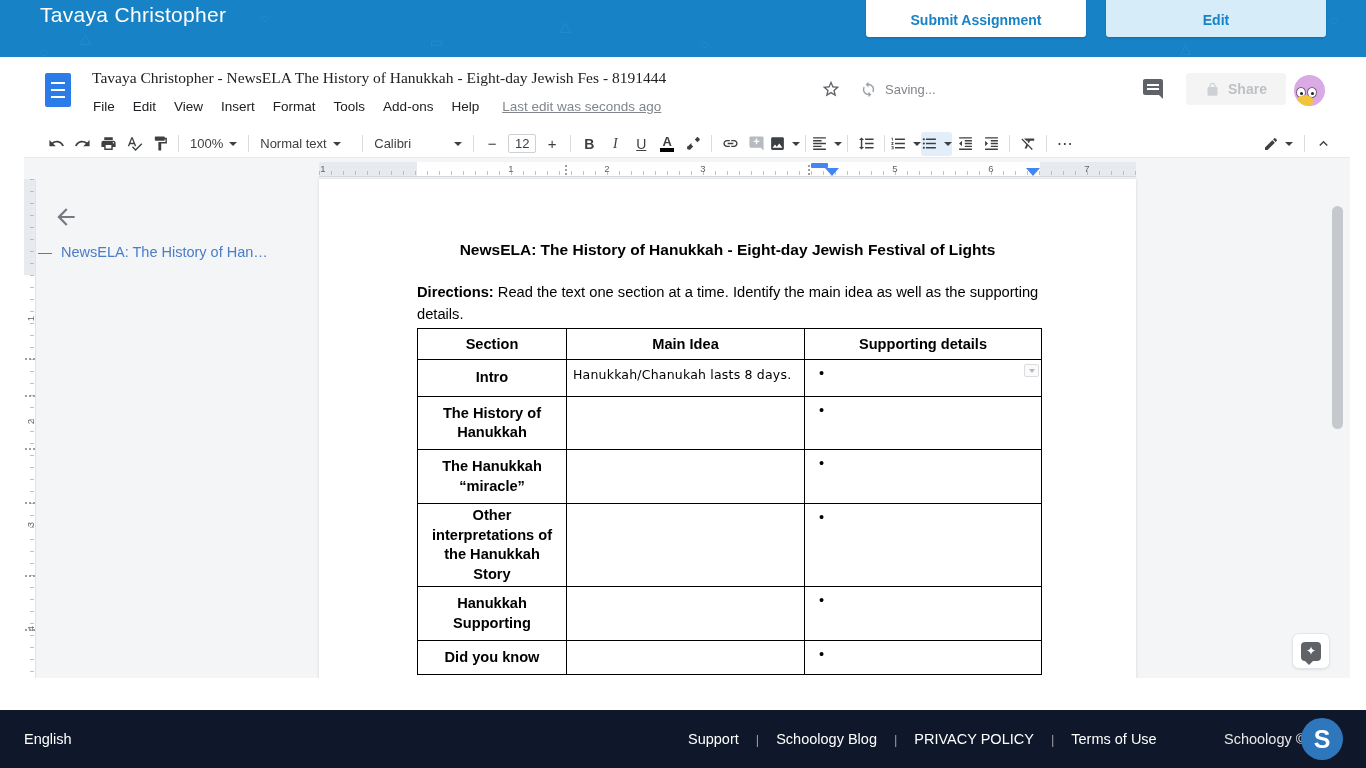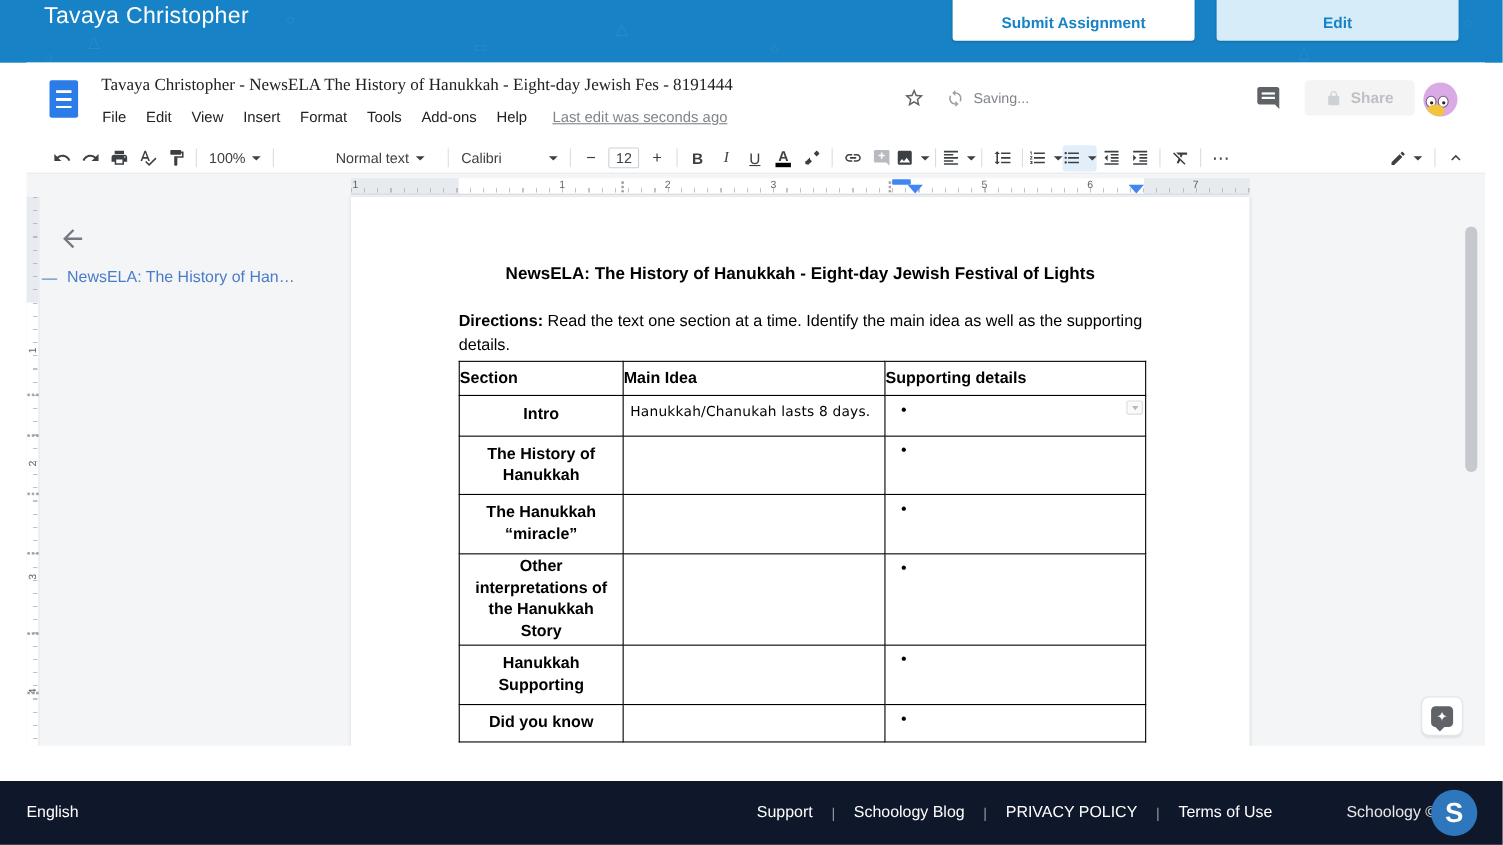--- a/index.html
+++ b/index.html
@@ -95,21 +95,21 @@
       overflow:hidden; text-overflow:ellipsis; }
 
   
   .page { position:absolute; left:295px; top:21px; width:817px; height:500px; background:#fff;
       box-shadow:0 0 3px rgba(60,64,67,.18); }
   .p-title { position:absolute; left:0; top:62px; width:100%; text-align:center; font-size:15.5px; font-weight:700; color:#000; }
   .p-dir { position:absolute; left:98px; top:102px; width:622px; font-size:14.7px; line-height:22px; color:#000; }
   .p-dir b { font-weight:700; }
   .doc-table { position:absolute; left:98px; top:149px; border-collapse:collapse; table-layout:fixed; }
   .doc-table td { border:1.4px solid #000; font-size:14.6px; color:#000; overflow:hidden; }
-  .doc-table .hd { font-weight:700; vertical-align:middle;margin-top:16px; }
+  .doc-table .hd { font-weight:700; text-align:center; vertical-align:middle;margin-top:16px; }
   .doc-table .sec { font-weight:700; text-align:center; vertical-align:middle; line-height:19.5px; padding:2px 8px; }
   .doc-table .mi { vertical-align:top; padding:6px 6px; }
   .doc-table .sup { vertical-align:top; padding:5px 0 0 14px; }
   .hand { font-family:"DejaVu Sans",sans-serif; font-size:12.5px; letter-spacing:.2px; }
   .cell-dd { position:absolute; left:705px; top:185px; width:15px; height:13px; background:#fafafa;
       border:1px solid #dadce0; border-radius:2px; display:flex; align-items:center; justify-content:center; cursor:pointer; }
   .cell-dd i { width:0; height:0; border-left:3.5px solid transparent; border-right:3.5px solid transparent; border-top:4px solid #b5b8bc; }
 
   
   .vscroll { position:absolute; left:1308px; top:48px; width:11px; height:223px; background:#c5c9cd; border-radius:6px; cursor:pointer; }
@@ -230,21 +230,21 @@
         <svg viewBox="0 0 24 24">
           <path d="M18 4V3c0-.55-.45-1-1-1H5c-.55 0-1 .45-1 1v4c0 .55.45 1 1 1h12c.55 0 1-.45 1-1V6h1v4H9v11c0 .55.45 1 1 1h2c.55 0 1-.45 1-1v-9h8V4h-3z"></path>
         </svg>
       </span>
     <span class="tsep"></span>
     <span class="combo">
         <span class="tlabel">100%</span>
         <span class="caret"></span>
       </span>
     <span class="tsep"></span>
-    <span class="combo" style="width:103px;justify-content:flex-start;margin-left:45px;">
+    <span class="combo" style="width:103px;justify-content:flex-start;">
         <span class="tlabel">Normal text</span>
         <span class="caret"></span>
       </span>
     <span class="tsep"></span>
     <span class="combo" style="width:100px;justify-content:space-between;">
         <span class="tlabel">Calibri</span>
         <span class="caret"></span>
       </span>
     <span class="tsep"></span>
     <span class="tbtn">

